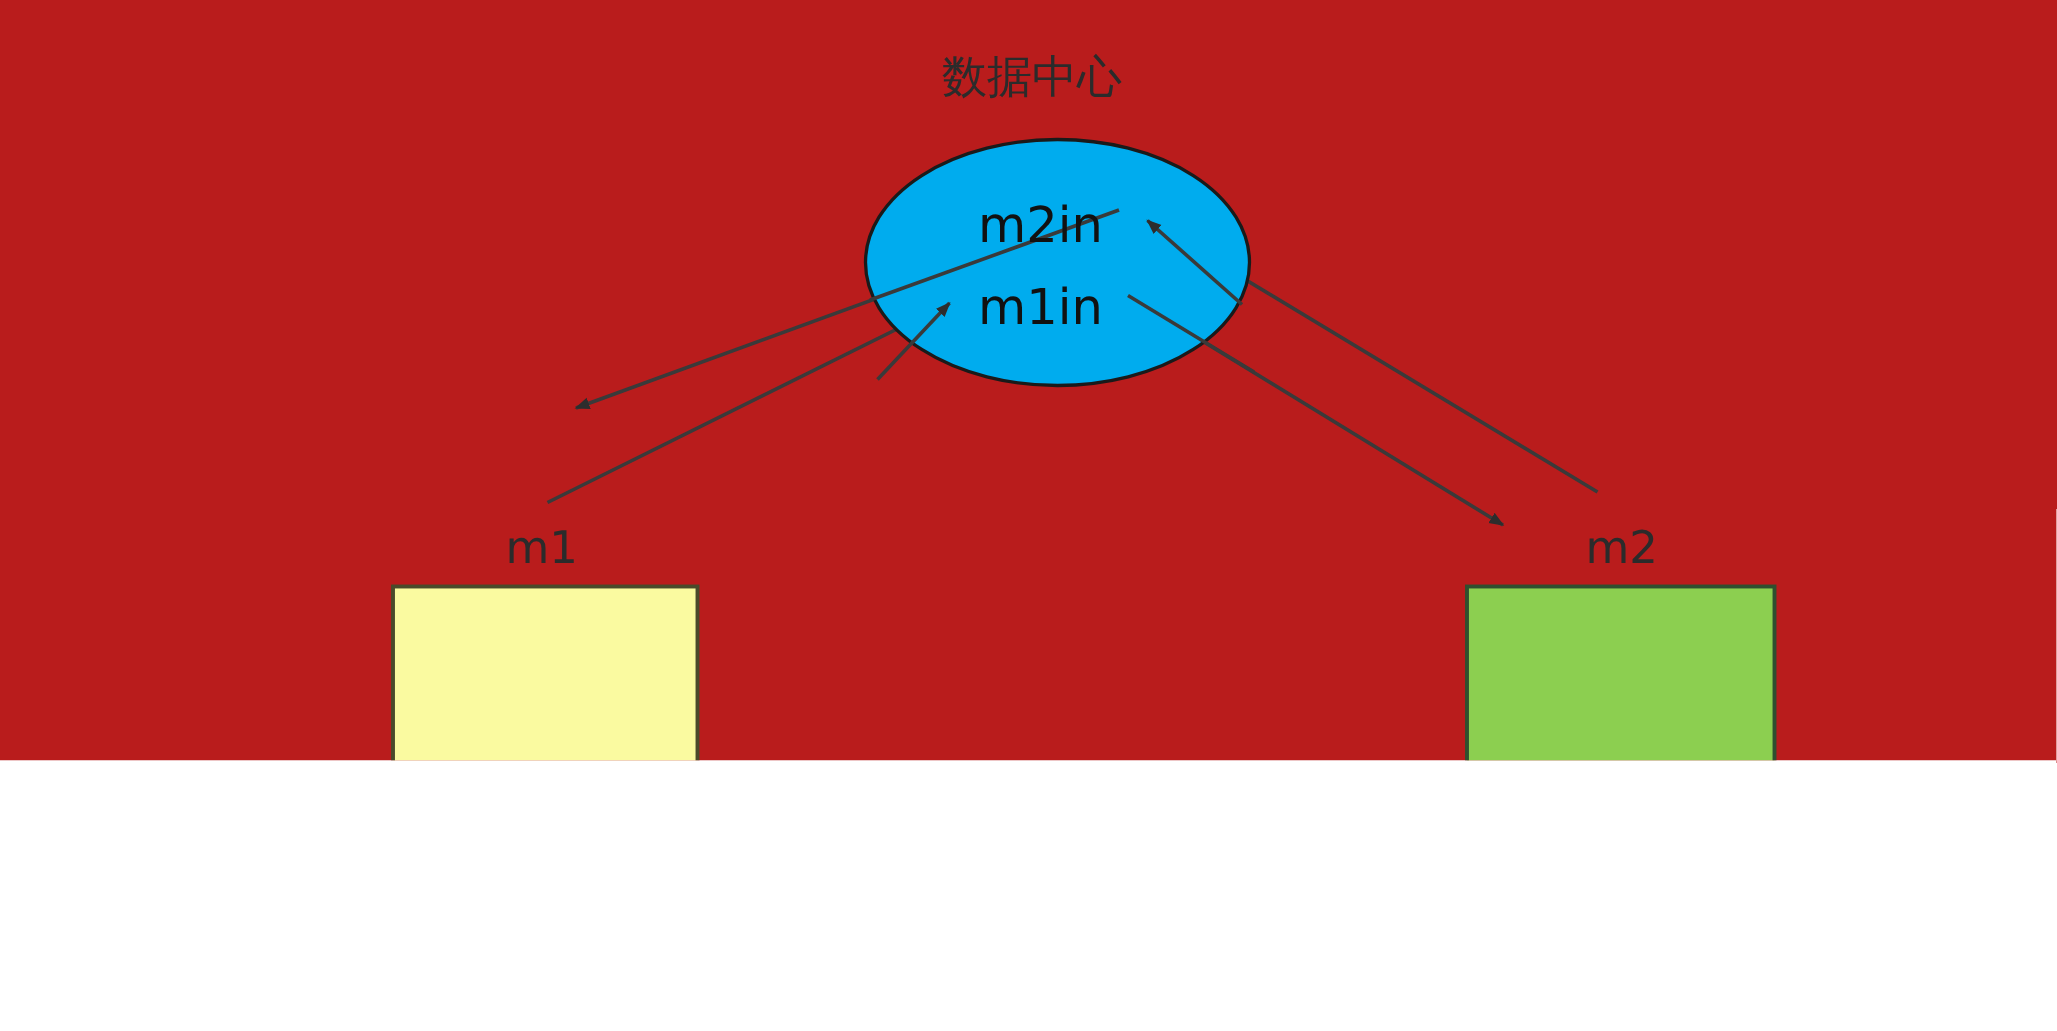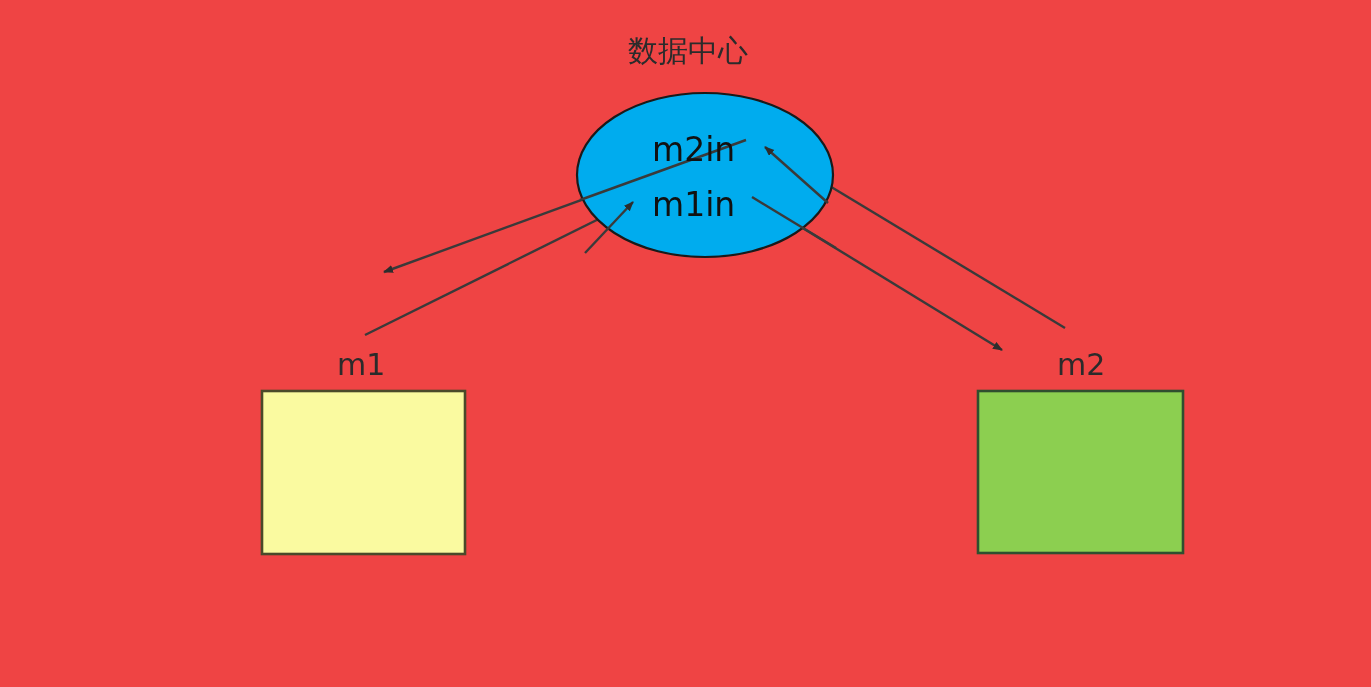--- a/index.html
+++ b/index.html
@@ -3,22 +3,22 @@
 <meta charset="utf-8">
 <style>
   html, body {
     margin: 0;
     padding: 0;
     background: #ffffff;
   }
   #canvas {
     position: relative;
     width: 1371px;
-    height: 687px;
-    background: #ef4444;
+    height: 507px;
+    background: #b91c1c;
     overflow: hidden;
     font-family: "DejaVu Sans", "Liberation Sans", sans-serif;
   }
   #diagram-svg {
     position: absolute;
     left: 0;
     top: 0;
     width: 1371px;
     height: 687px;
   }

